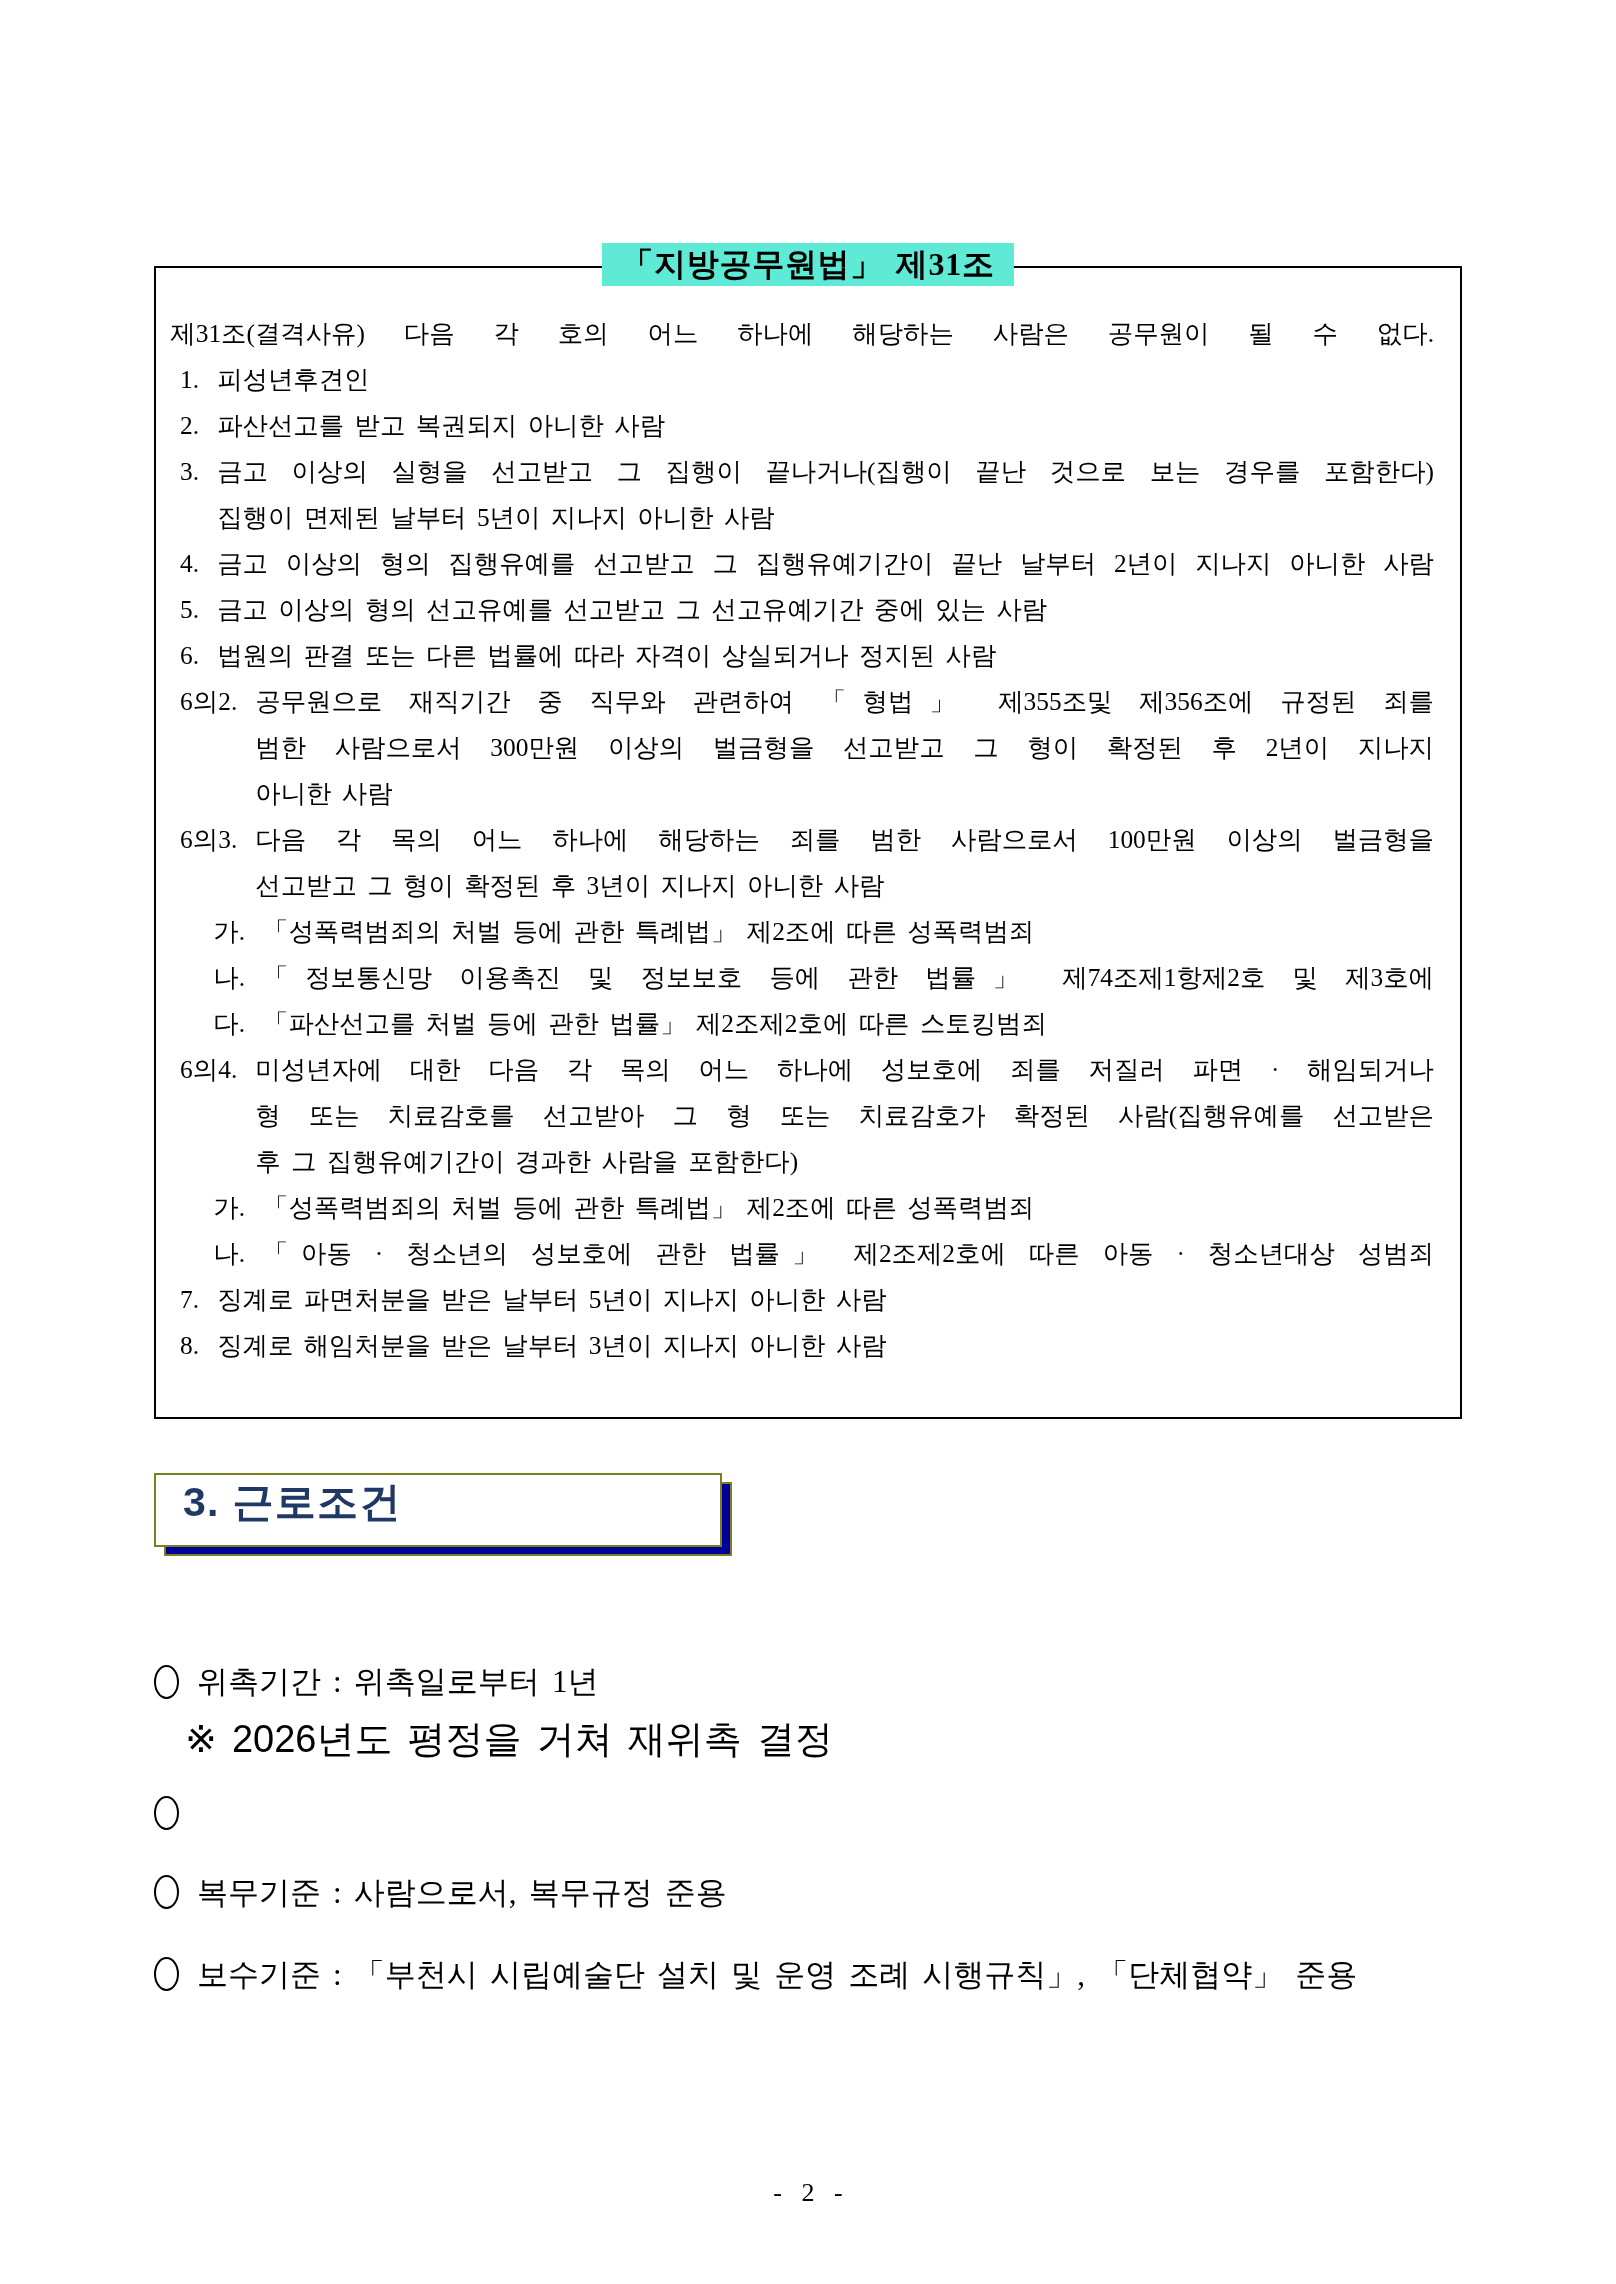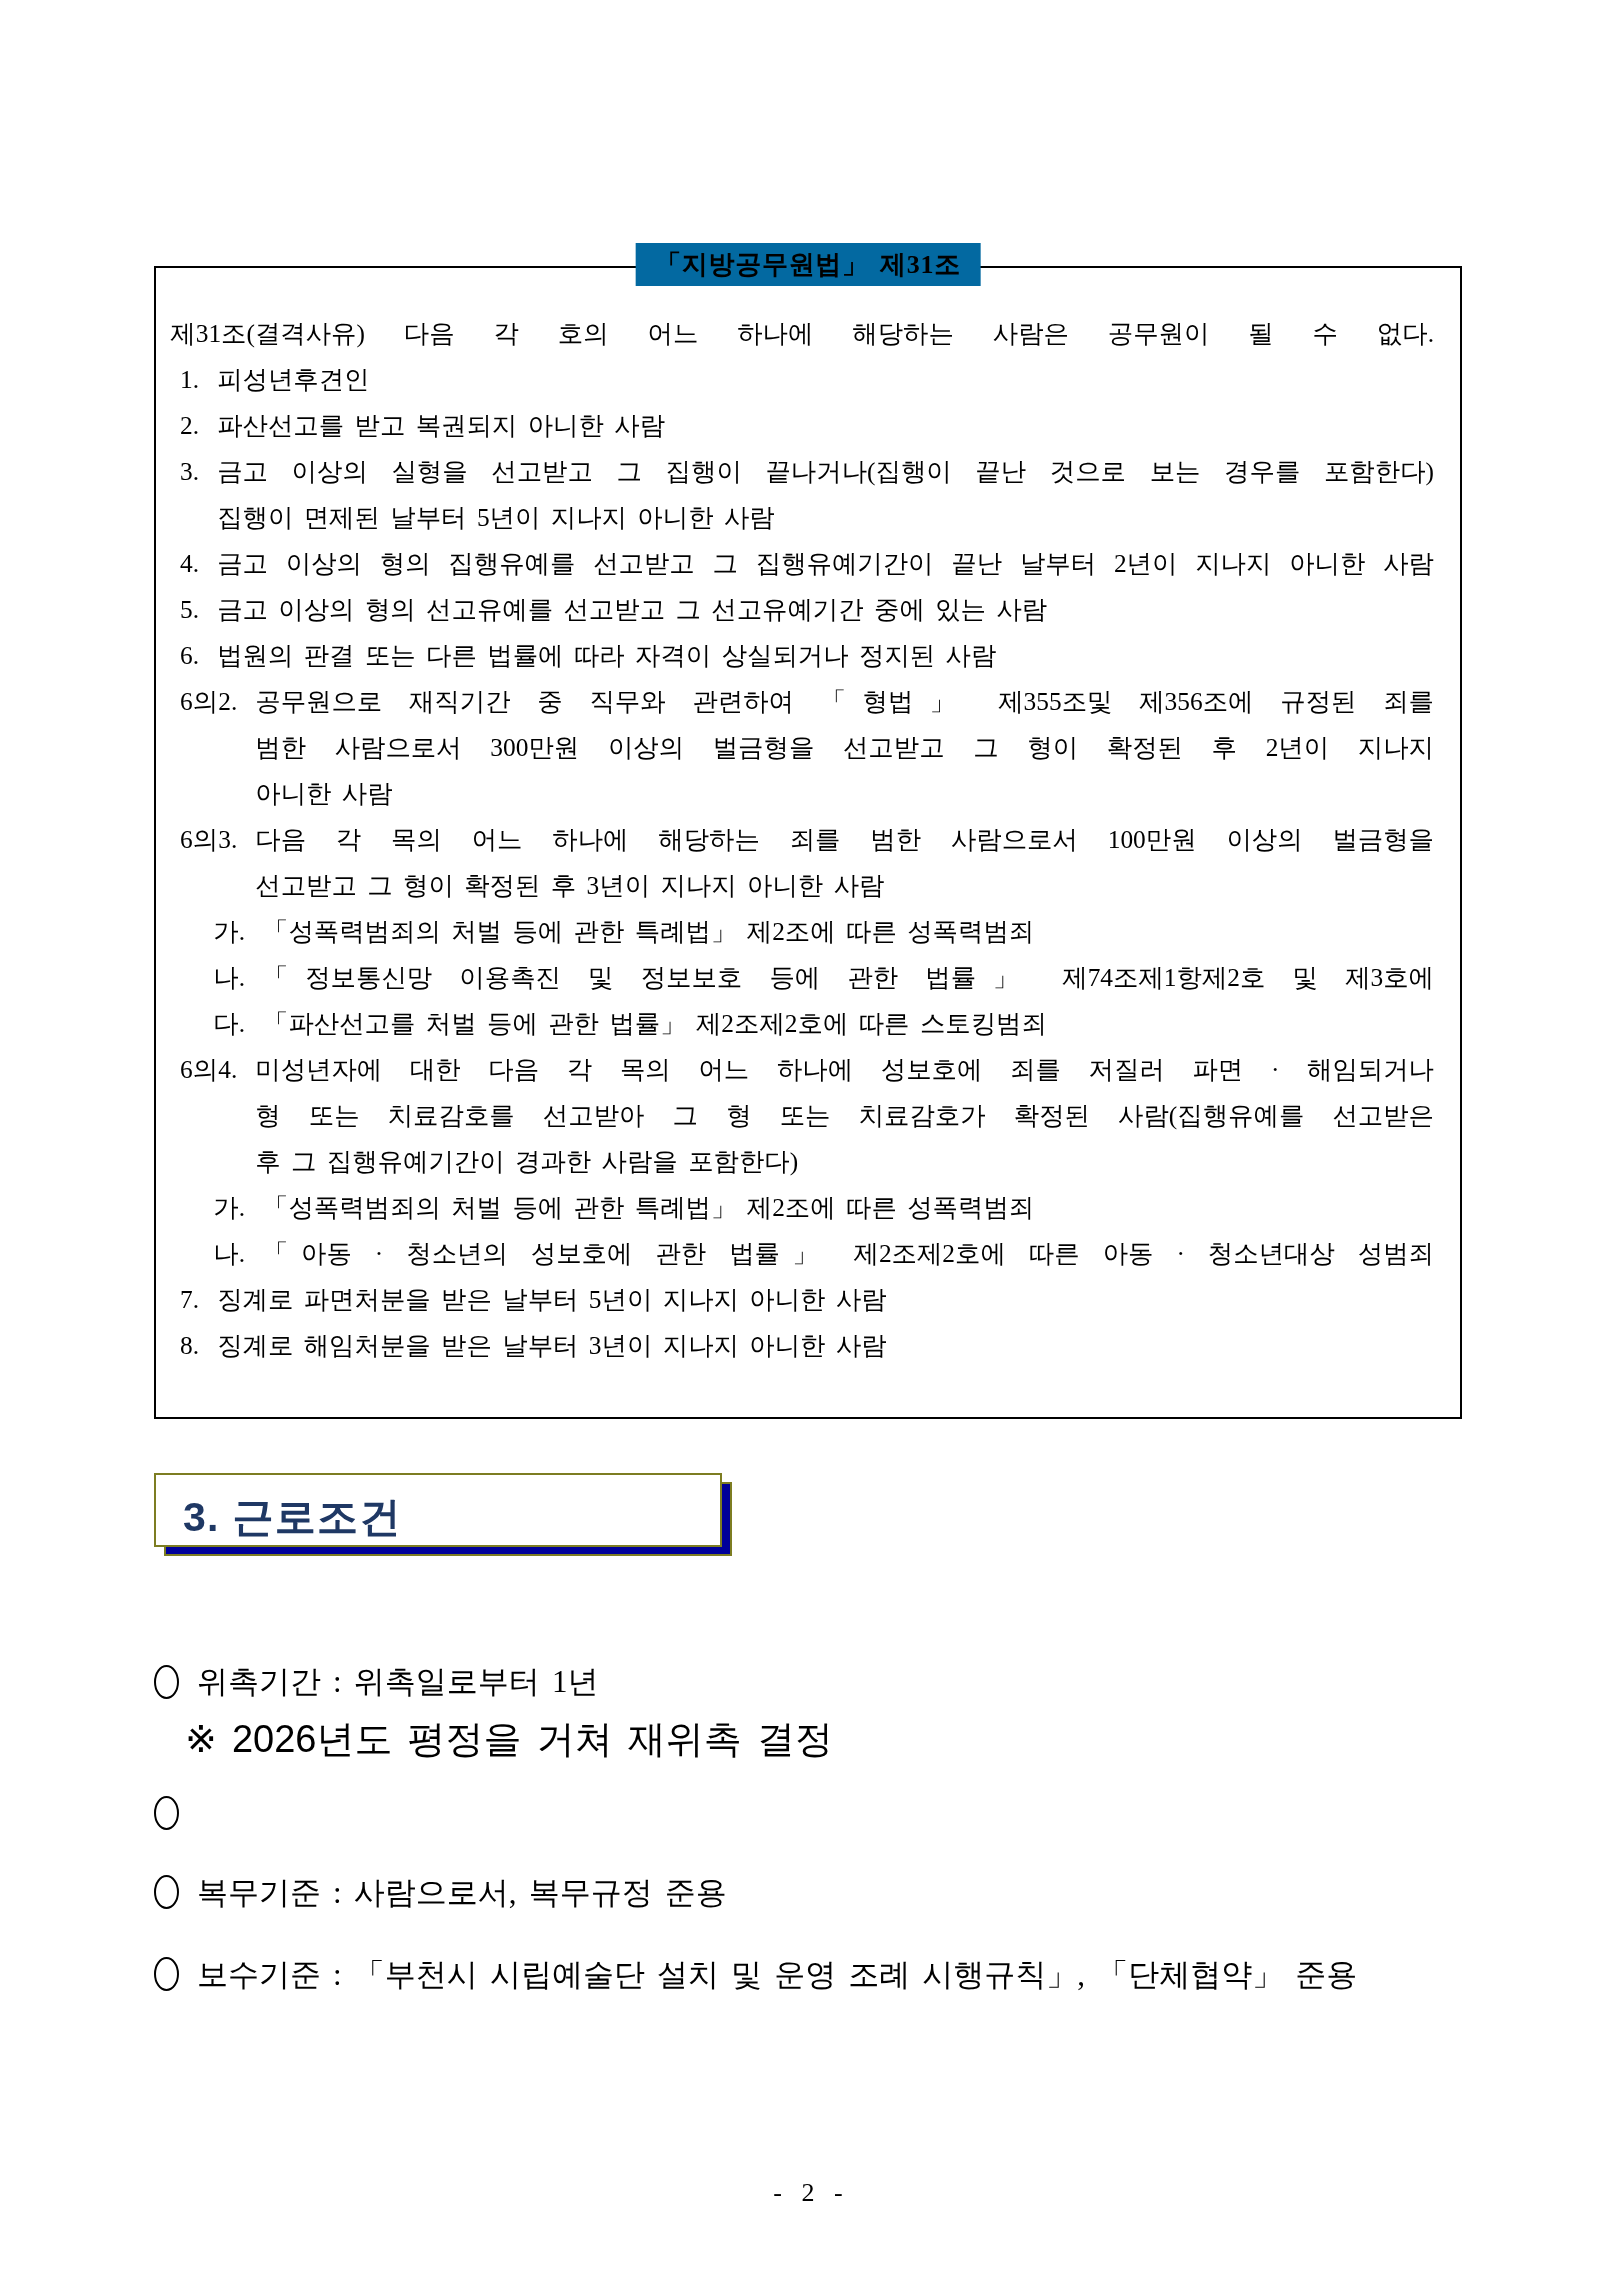--- a/index.html
+++ b/index.html
@@ -25,23 +25,23 @@
     padding: 42px 26px 0 14.3px;
     font-size: 25.4px;
     line-height: 46px;
     word-spacing: 0.16em;
   }
   .law-title {
     position: absolute;
     top: -25px;
     left: 50%;
     transform: translateX(-50%);
-    background: #0369a1;
+    background: #5eead4;
     padding: 0 19.5px;
-    font-size: 26px;
+    font-size: 32px;
     line-height: 43px;
     font-weight: bold;
     white-space: nowrap;
     letter-spacing: 0.7px;
     text-align: right;
   }
   .intro { text-align: justify; }
   .intro .lead { font-weight: normal; }
   .fill { text-align: justify; text-align-last: justify; }
   .item { display: flex; margin-left: 9.8px; }
@@ -64,21 +64,21 @@
   .sec-header {
     position: absolute;
     left: 154px;
     top: 1473px;
     width: 568px;
     height: 74px;
     background: #ffffff;
     border: 2px solid #7d7d22;
     box-sizing: border-box;
     display: flex;
-    align-items: flex-end;
+    align-items: flex-start;
     padding-left: 27px;
     font-family: "Liberation Sans", "DejaVu Sans", sans-serif;
     font-weight: bold;
     font-size: 41px;
     color: #1f3864;
     letter-spacing: 1.3px;
   }
 
   
   .conditions {

